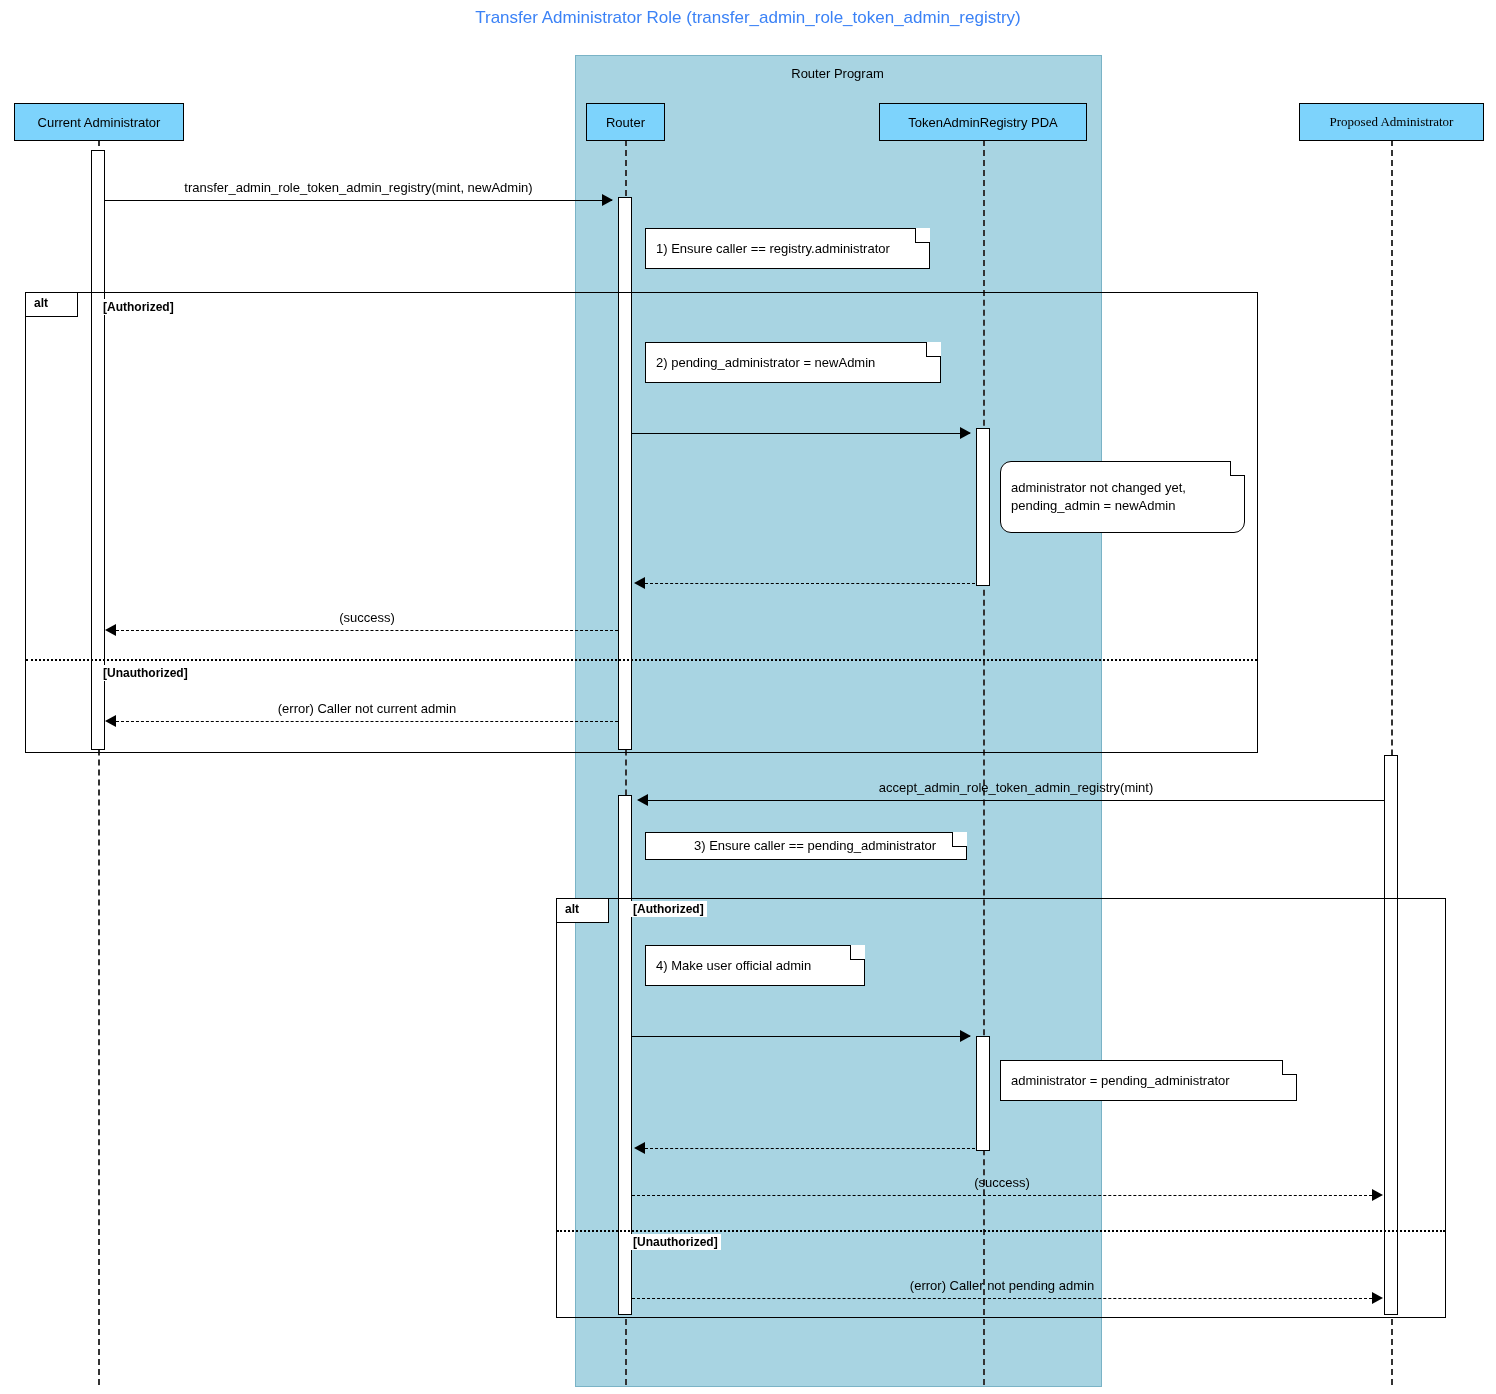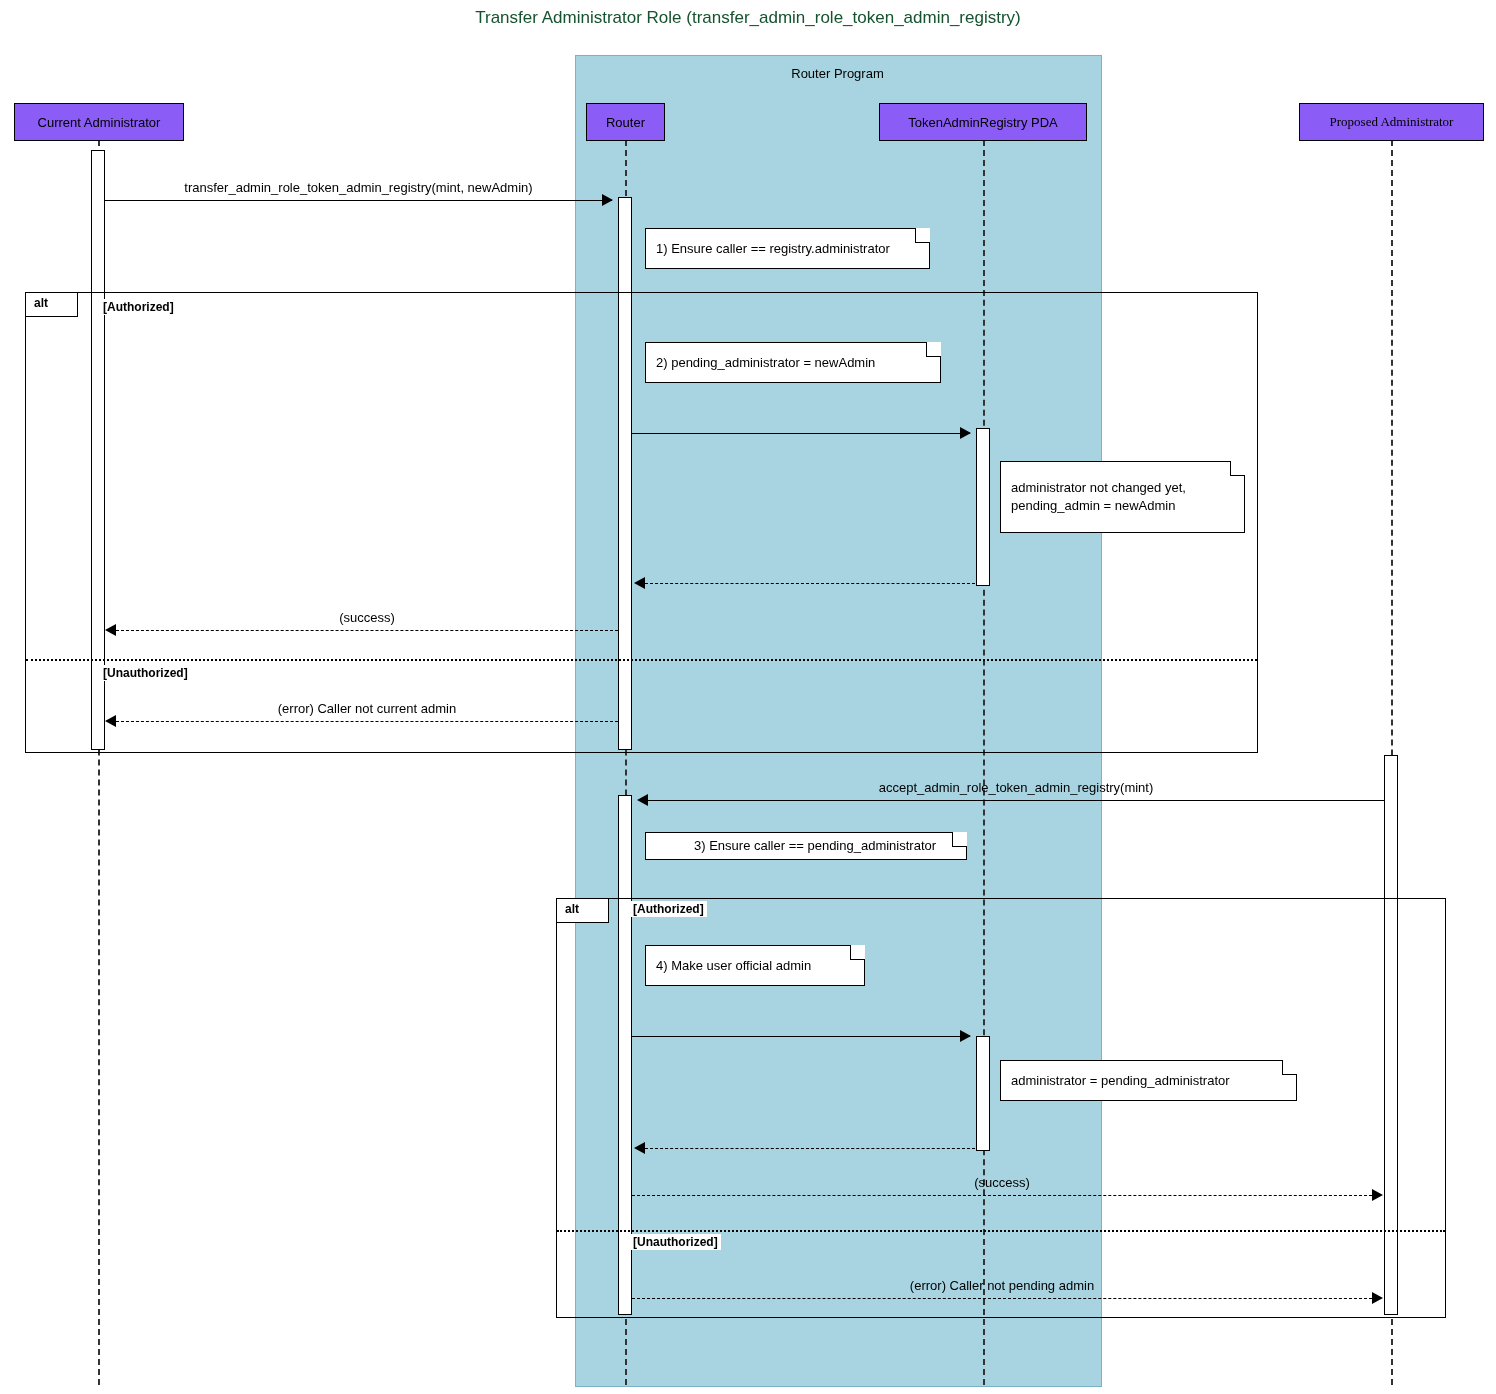--- a/index.html
+++ b/index.html
@@ -18,21 +18,21 @@
     overflow: hidden;
     background: #ffffff;
   }
   .title {
     position: absolute;
     left: 0;
     top: 8px;
     width: 1496px;
     text-align: center;
     font-size: 17px;
-    color: #14532d;
+    color: #3b82f6;
   }
   
   .group-box {
     position: absolute;
     background: #a8d4e2;
     border: 1px solid #7ab3c6;
   }
   .group-label {
     position: absolute;
     font-size: 13px;
@@ -41,21 +41,21 @@
   }
   
   .lifeline {
     position: absolute;
     width: 0;
     border-left: 2px dashed #333;
   }
   
   .participant {
     position: absolute;
-    background: #8b5cf6;
+    background: #7dd3fc;
     border: 1.5px solid #000;
     display: flex;
     align-items: center;
     justify-content: center;
     font-size: 13px;
     box-sizing: border-box;
   }
   
   .activation {
     position: absolute;
@@ -198,21 +198,21 @@
   <div class="frag-cond" style="left:100px; top:299px;">[Authorized]</div>
 
   <div class="note" style="left:645px; top:342px; width:296px; height:41px;">
     <span class="fold"></span>
     <span class="note-text">2) pending_administrator = newAdmin</span>
   </div>
 
   <div class="msg-line" style="left:632px; top:433px; width:338px;"></div>
   <div class="arrowhead right" style="left:960px; top:427px;"></div>
 
-  <div class="note" style="left:1000px; top:461px; width:245px; height:72px;">
+  <div class="note" style="left:1000px; top:461px; width:245px; height:72px;border-radius:11px;">
     <span class="fold"></span>
     <span class="note-text">administrator not changed yet,
 pending_admin = newAdmin</span>
   </div>
 
   <div class="msg-line dashed" style="left:645px; top:583px; width:330px;"></div>
   <div class="arrowhead left" style="left:634px; top:577px;"></div>
 
   <div class="msg-line dashed" style="left:116px; top:630px; width:502px;"></div>
   <div class="arrowhead left" style="left:105px; top:624px;"></div>

